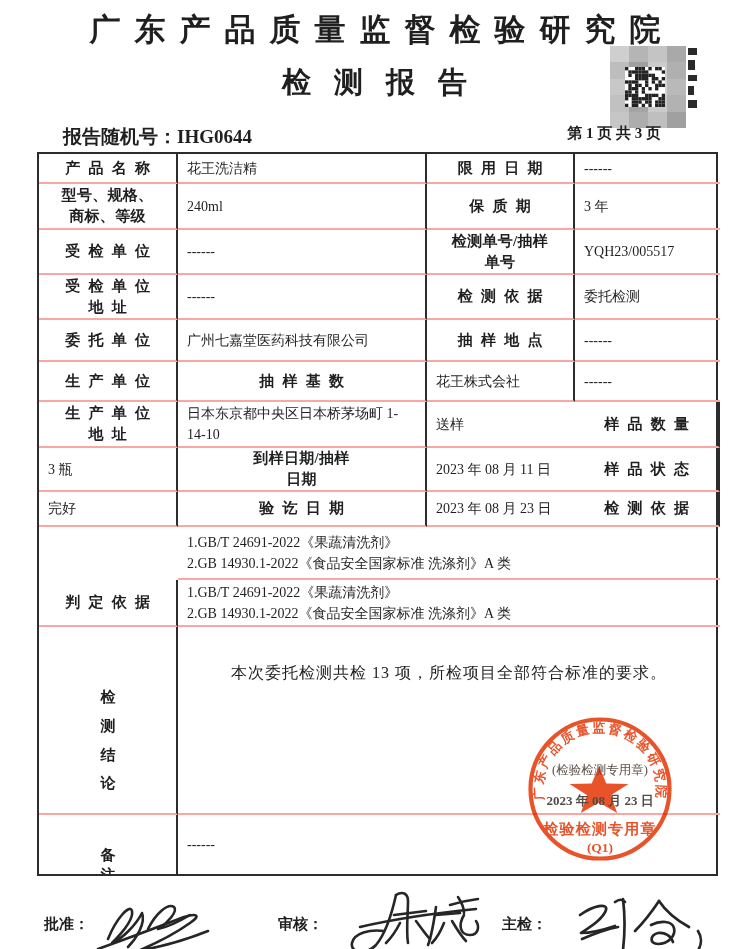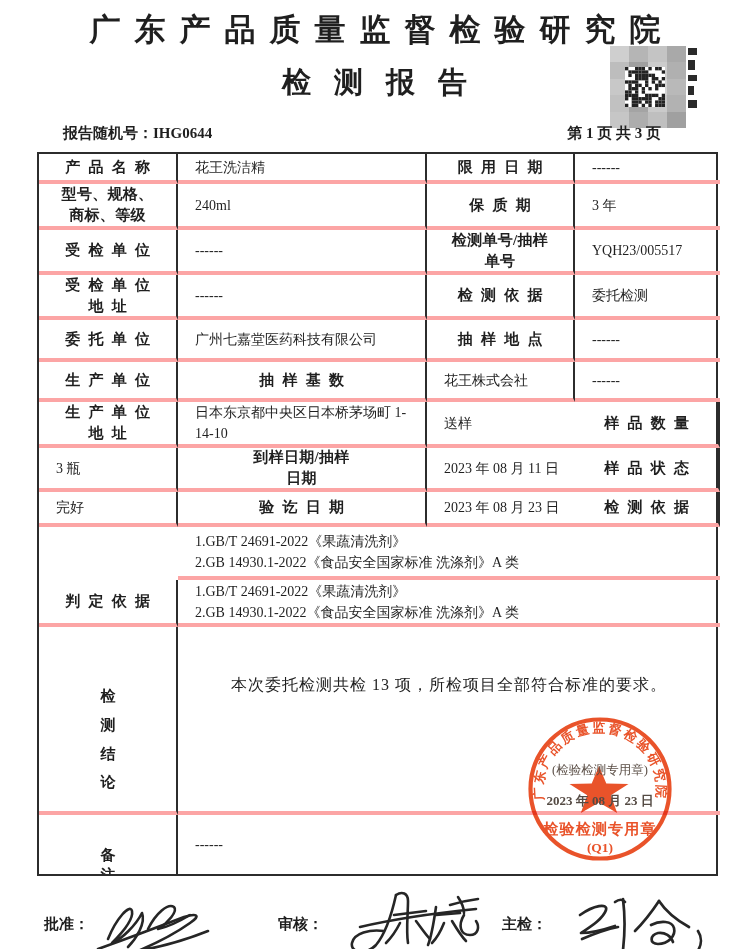--- a/index.html
+++ b/index.html
@@ -27,54 +27,54 @@
   
   .qr-wrap{ position:absolute; left:610px; top:46px; width:90px; height:82px; }
   .mosaic{
     position:absolute; left:0; top:0; width:76px; height:82px;
     display:grid; grid-template-columns:repeat(4,1fr); grid-template-rows:repeat(5,1fr);
   }
   .qr{ position:absolute; left:15px; top:21px; width:40px; height:40px; background:#fff; }
   .edge-marks{ position:absolute; left:78px; top:2px; width:11px; height:78px; }
   .edge-marks div{ background:#2a2a2a; margin-bottom:5px; }
   
-  .meta-left{ position:absolute; top:124px; left:63px; font-size:15px; font-weight:600; }
+  .meta-left{ position:absolute; top:124px; left:63px; font-size:19px; font-weight:600; }
   .meta-right{ position:absolute; top:124px; right:89px; font-size:15px; font-weight:600; }
   
   .report-table{
     position:absolute; left:37px; top:152px; width:681px;
     display:grid;
     grid-template-columns:139px 249px 148px 145px;
     grid-template-rows:30px 46px 45px 45px 42px 40px 46px 44px 35px 53px 47px 188px 59px;
     border:2.5px solid #2c2c2c;
     background:#fff;
   }
   .cell{
-    border-right:2px solid #2c2c2c; border-bottom:4px solid #fca5a5;
+    border-right:2px solid #2c2c2c; border-bottom:2px solid #fca5a5;
     display:flex; align-items:center; overflow:hidden;
   }
   .cell.no-r{ border-right:none; }
   .cell.no-b{ border-bottom:none; }
   .lbl{ justify-content:center; font-weight:700; font-size:15px;
         text-align:center; line-height:1.4; }
   .lbl .lt{ white-space:pre-line; }
   .spread{ letter-spacing:0.55em; transform:translateX(0.28em); }
   .spread-sm{ letter-spacing:0.3em; transform:translateX(0.15em); }
   .tight{ letter-spacing:0.02em;text-align:center; }
   .val{ padding:2px 9px; font-size:14px; line-height:1.5; }
-  .val .vt{ white-space:pre-line;margin-left:8px; }
+  .val .vt{ white-space:pre-line; }
   .span3{ grid-column:2 / 5; }
   .vlabel{ justify-content:center; }
   .vtext{
     writing-mode:vertical-lr; text-orientation:upright;
     font-weight:700; font-size:15px;
   }
   .vlong{ letter-spacing:1.9em; transform:translateY(0.95em); }
   .vshort{ letter-spacing:1.25em; transform:translateY(0.6em); }
-  .conclusion-cell{ display:block; padding-top:48px; text-align:center;
+  .conclusion-cell{ display:block; padding-top:36px; text-align:center;
     font-size:16px; letter-spacing:1px; }
   
   .stamp{ position:absolute; left:524px; top:713px; width:152px; height:152px;
     mix-blend-mode:multiply; opacity:0.94; z-index:5; }
   
   .sig-area{ position:absolute; left:0; top:875px; width:604px; height:74px; z-index:6;margin-top:12px; }
   .sig-label{ position:absolute; font-size:15px; font-weight:700; }
   .sig-svg{ position:absolute; }
 </style>
 </head>

